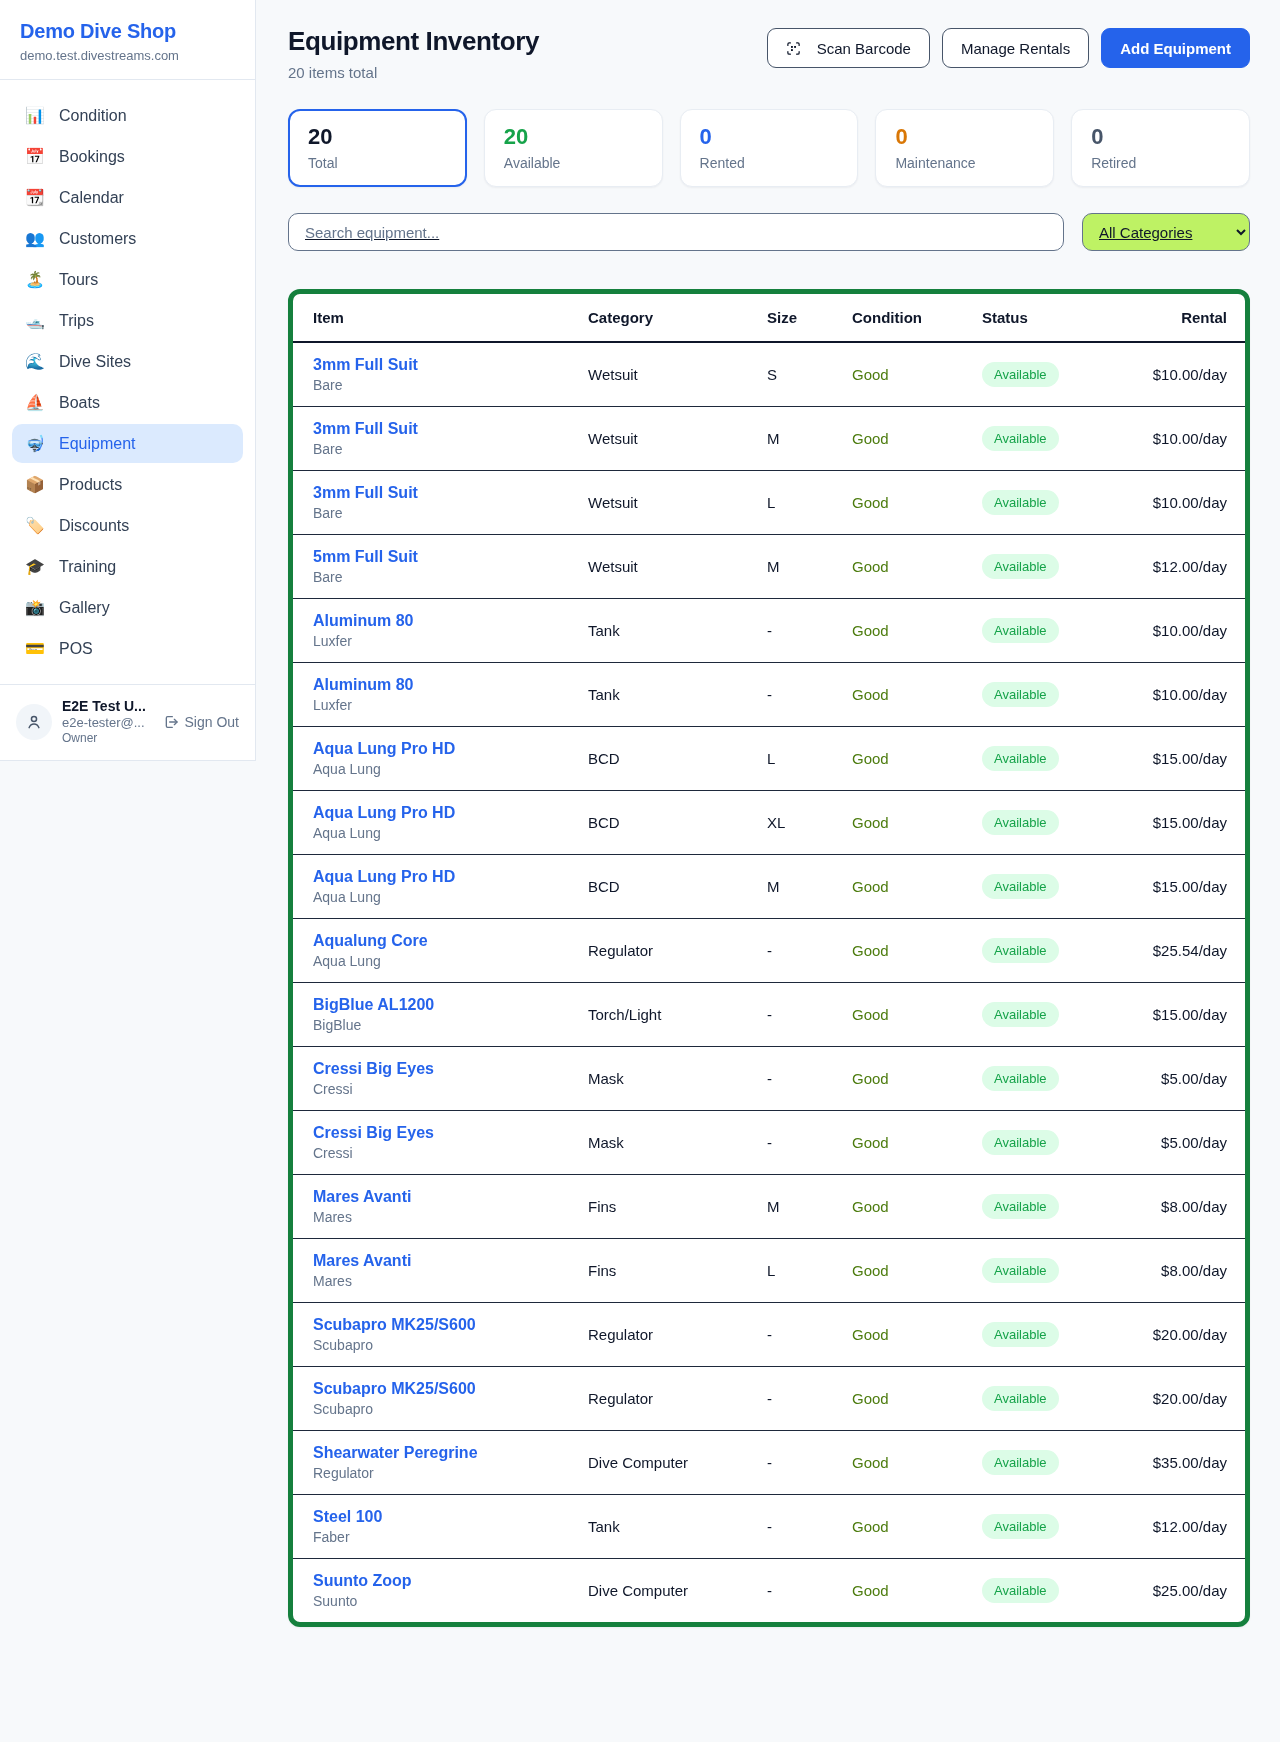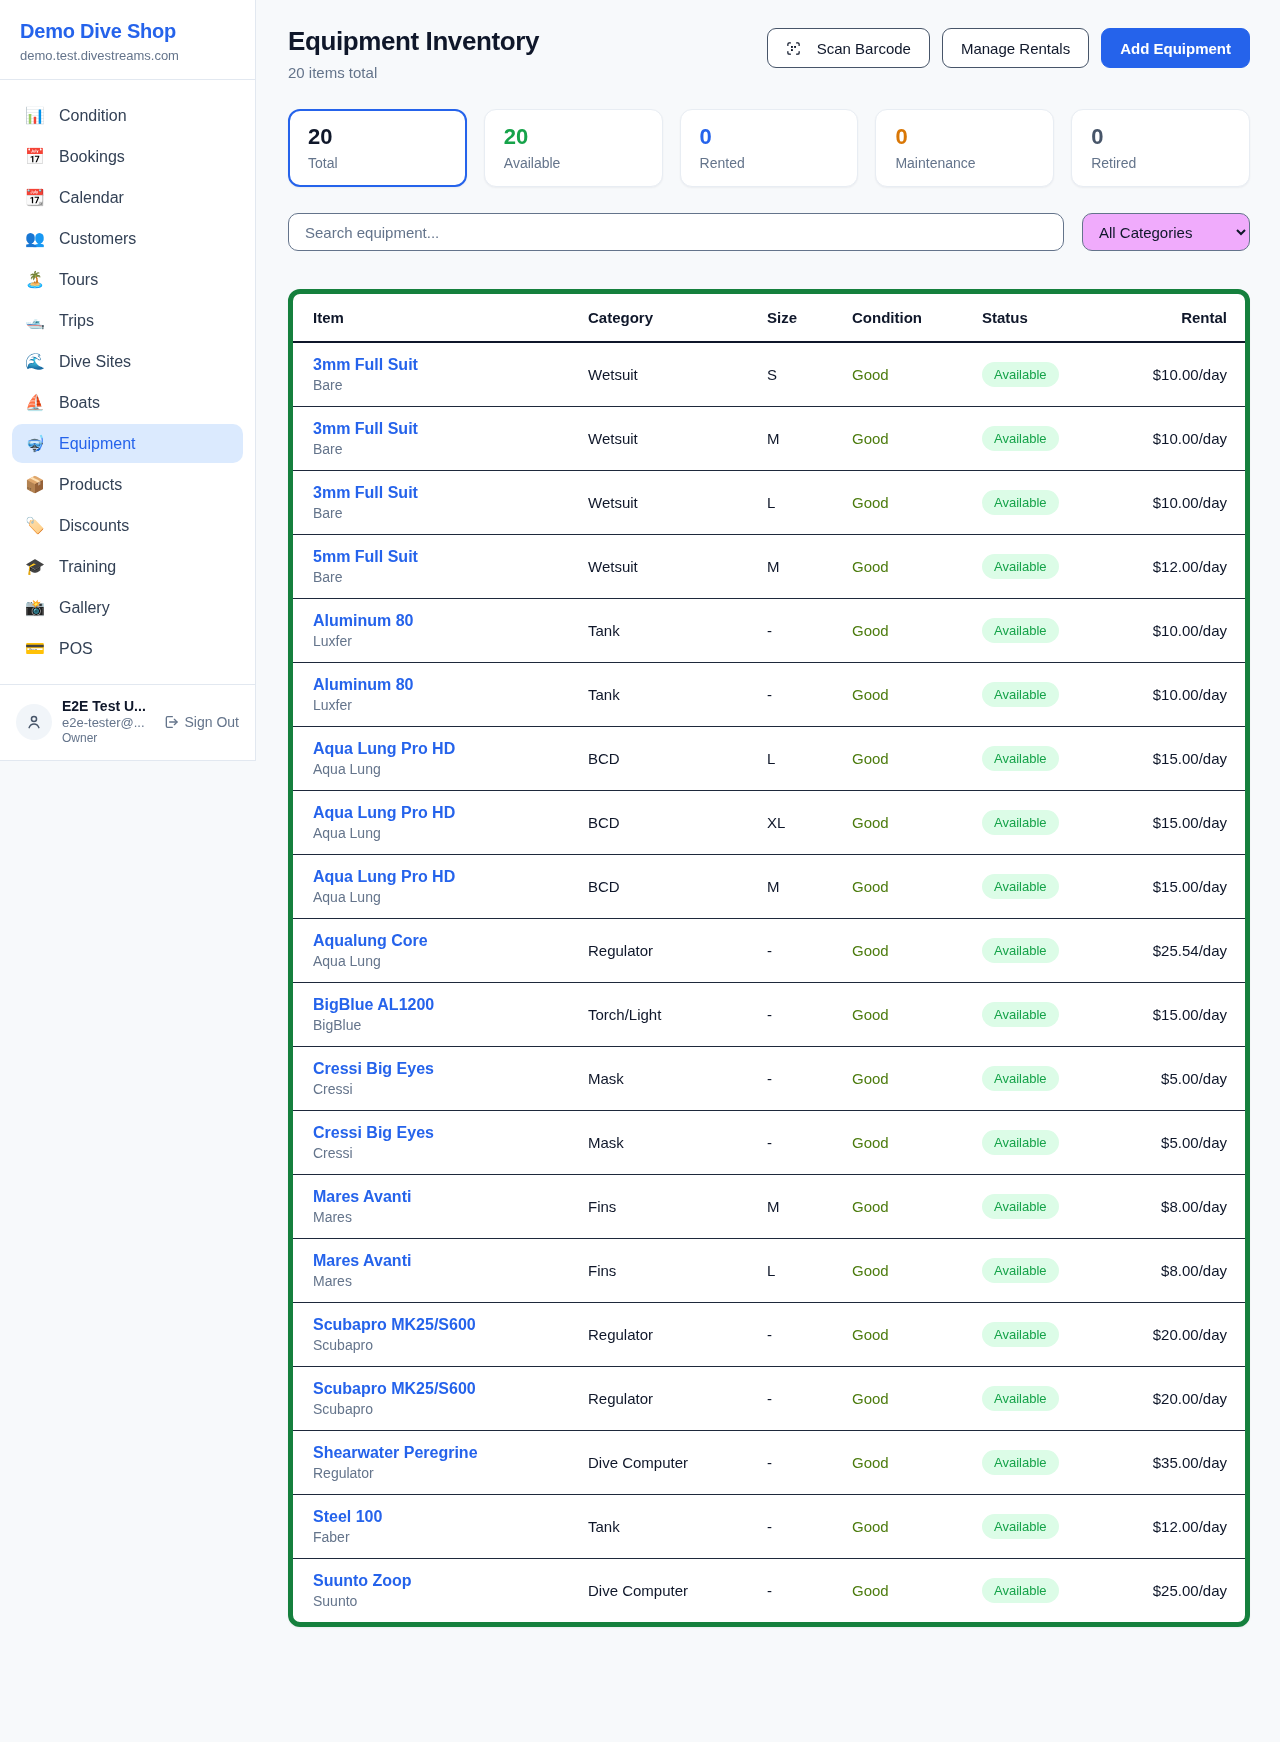--- a/index.html
+++ b/index.html
@@ -65,30 +65,30 @@
   .stats { display: grid; grid-template-columns: repeat(5, 1fr); gap: 17px; margin-top: 28px; }
   .stat-card {
     background: #fff; border: 1px solid #e8edf3; border-radius: 12px;
     padding: 15px 19px; box-shadow: 0 1px 2px rgba(15,23,42,.05); cursor: pointer;
   }
   .stat-card.selected { border: 2px solid #2563eb; padding: 14px 18px; }
   .stat-value { font-size: 22px; font-weight: 700; line-height: 1.1; }
   .stat-label { margin-top: 6px; color: #64748b; font-size: 14px; }
 
   
-  .filter-row { display: flex; gap: 18px; margin-top: 26px; }
+  .filter-row { display: flex; gap: 18px; margin-top: 26px; text-decoration: underline; }
   .search-input {
     flex: 1; height: 38px; border: 1px solid #64748b; border-radius: 10px;
     padding: 0 16px; font-size: 15px; color: #0f172a; background: #fff; outline: none;
     font-family: inherit;
   }
   .search-input::placeholder { color: #64748b; }
   .category-select {
     width: 168px; height: 38px; border: 1px solid #64748b; border-radius: 10px;
-    background: #f0abfc; font-size: 15px; color: #0f172a; padding: 0 12px;
+    background: #bef264; font-size: 15px; color: #0f172a; padding: 0 12px;
     font-family: inherit;
   }
 
   
   .table-panel {
     margin-top: 38px; background: #fff; border: 5px solid #15803d;
     border-radius: 12px; box-shadow: 0 1px 2px rgba(15,23,42,.05); overflow: hidden;
   }
   table { width: 100%; border-collapse: collapse; table-layout: fixed; }
   thead tr { border-bottom: 2px solid #0f172a; }

